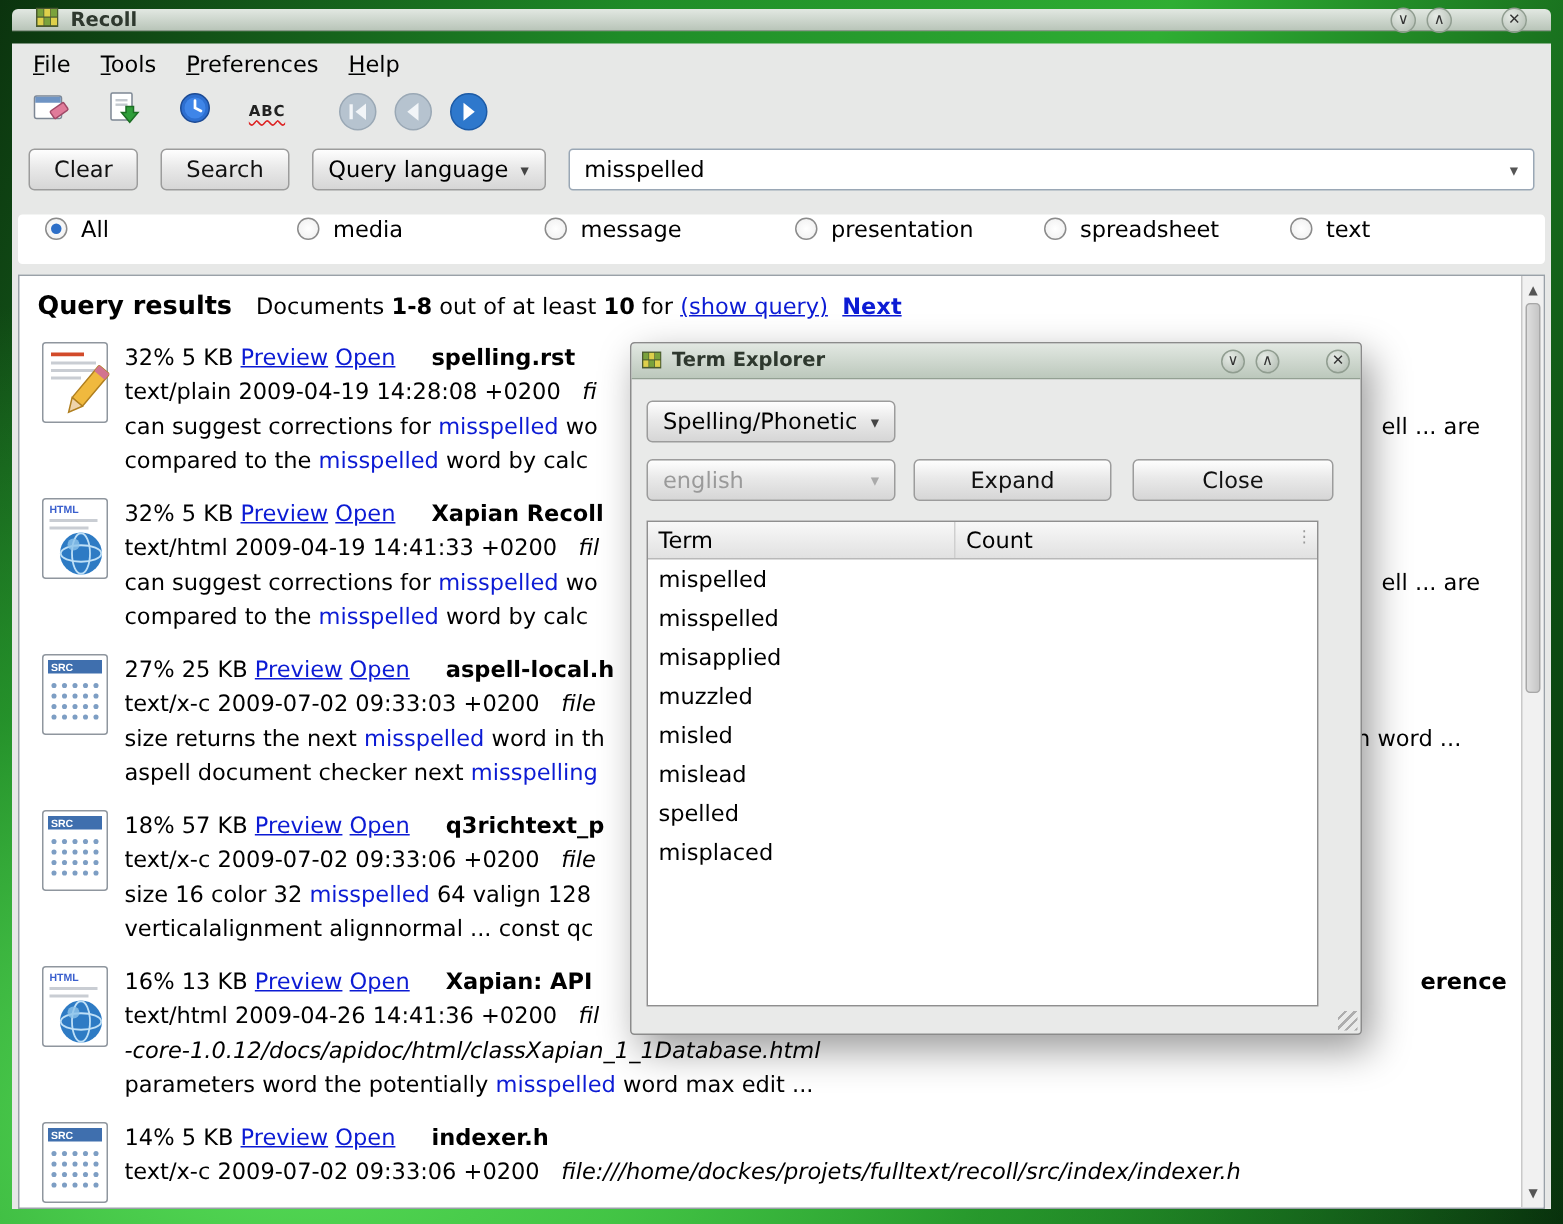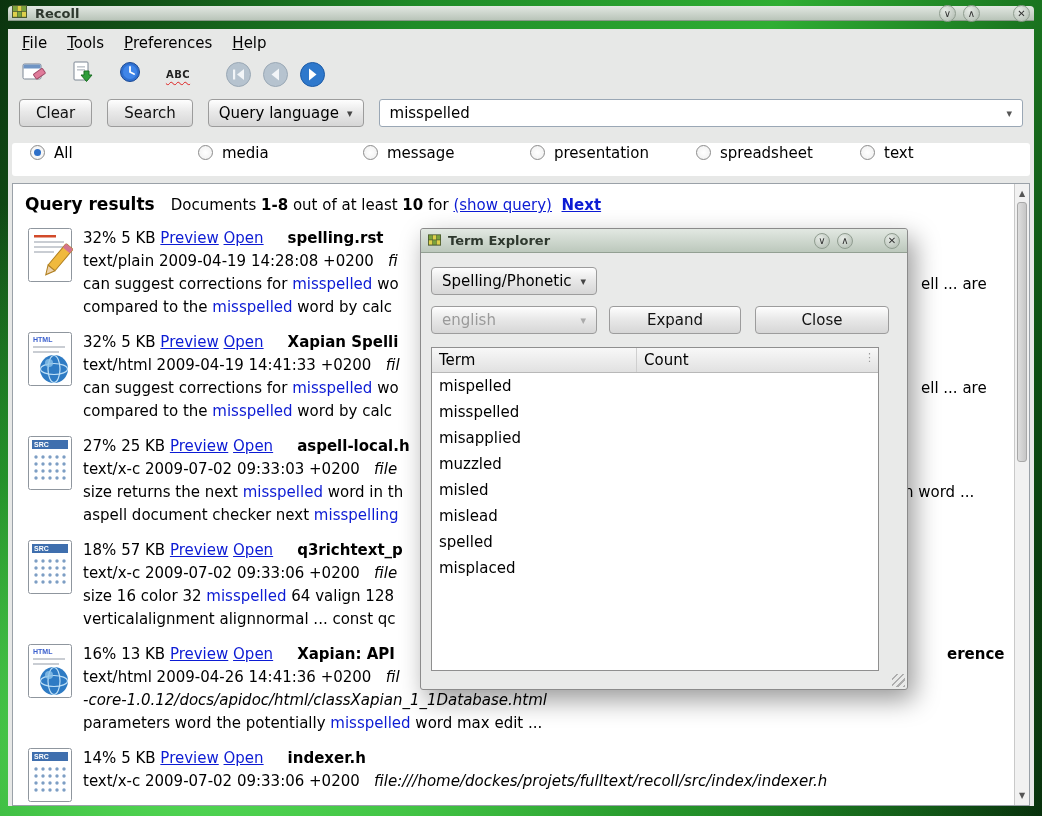--- a/index.html
+++ b/index.html
@@ -3,21 +3,21 @@
 <meta charset="utf-8">
 <style>
 *{margin:0;padding:0;box-sizing:border-box}
 html,body{width:1042px;height:816px;overflow:hidden}
 body{font-family:"DejaVu Sans","Liberation Sans",sans-serif;font-size:15px;color:#000}
 .frame{position:relative;width:1042px;height:816px;overflow:hidden;
  background:
   radial-gradient(120% 95% at 18% 92%, rgba(90,225,90,.95) 0%, rgba(45,170,50,.65) 38%, rgba(10,70,15,0) 72%),
   linear-gradient(115deg,#0b330e 0%, #1f8c28 30%, #2fae33 55%, #0d4f13 85%, #06290a 100%);}
 
-.titlebar{position:absolute;left:8px;right:8px;top:6px;height:15px;display:flex;align-items:center;gap:8px;padding:0 4px;
+.titlebar{position:absolute;left:8px;right:8px;top:6px;height:15px;display:flex;align-items:center;gap:8px;padding:0 16px;
  background:linear-gradient(#e2e8e2,#b9c5b9);border-bottom:1px solid #8a998a;border-radius:4px 4px 0 0}
 .titlebar .title,.dlg-titlebar .title{font-weight:bold;font-size:13px;color:#2e382e}
 .tb-buttons{margin-left:auto;display:flex;gap:7px;align-items:center}
 .tb-btn{width:17px;height:17px;border-radius:50%;background:radial-gradient(circle at 35% 30%,#e6ebe6,#aeb9ae);
  border:1px solid #909d90;font-size:10px;line-height:15px;text-align:center;color:#333;cursor:pointer;user-select:none}
 .tb-btn.close{margin-left:26px}
 
 .window-body{position:absolute;left:8px;right:8px;top:29px;bottom:10px;background:#e7e8e7}
 .menubar{position:absolute;top:0;left:0;right:0;height:28px;display:flex;align-items:center;padding-left:14px;gap:20px}
 .menu-item{cursor:pointer}
@@ -248,21 +248,21 @@
                   <rect x="1.5" y="1.5" width="43" height="53" rx="2" fill="#fff" stroke="#8f969e"></rect>
                   <text x="6" y="11" font-size="7" fill="#3a5fcd" font-family="sans-serif" font-weight="bold">HTML</text>
                   <rect x="6" y="15" width="32" height="2" fill="#c9cdd3"></rect>
                   <rect x="6" y="20" width="26" height="2" fill="#c9cdd3"></rect>
                   <circle cx="27" cy="38" r="14" fill="#2e7bc4"></circle>
                   <ellipse cx="27" cy="38" rx="13.5" ry="5.5" fill="none" stroke="#bfe0f7" stroke-width="1.2"></ellipse>
                   <ellipse cx="27" cy="38" rx="6" ry="13.5" fill="none" stroke="#bfe0f7" stroke-width="1.2"></ellipse>
                   <circle cx="22" cy="32" r="4" fill="#8ec4ea" opacity="0.8"></circle>
                 </svg></div>
               <div class="r-text">
-                <div class="r-line"><span>32%</span> <span>5 KB</span> <a class="lnk">Preview</a> <a class="lnk">Open</a><span class="tgap"></span><span class="r-title">Xapian Spelli</span></div>
+                <div class="r-line"><span>32%</span> <span>5 KB</span> <a class="lnk">Preview</a> <a class="lnk">Open</a><span class="tgap"></span><span class="r-title">Xapian Recoll</span></div>
                 <div class="r-line"><span class="">text/html 2009-04-19 14:41:33 +0200   </span><span class="it">fil</span></div>
                 <div class="r-line"><span class="">can suggest corrections for </span><span class="hl ">misspelled</span><span class=""> wo</span><span class="r-tail" style="left:838px">ell ... are</span></div>
                 <div class="r-line"><span class="">compared to the </span><span class="hl ">misspelled</span><span class=""> word by calc</span></div>
               </div>
             </div>
             <div class="result">
               <div class="r-icon"><svg width="46" height="56" viewBox="0 0 46 56">
                   <rect x="1.5" y="1.5" width="43" height="53" rx="2" fill="#fff" stroke="#8f969e"></rect>
                   <rect x="5" y="5" width="36" height="9" fill="#3f6fae"></rect>
                   <text x="7" y="12" font-size="7" fill="#fff" font-family="sans-serif" font-weight="bold">SRC</text>

